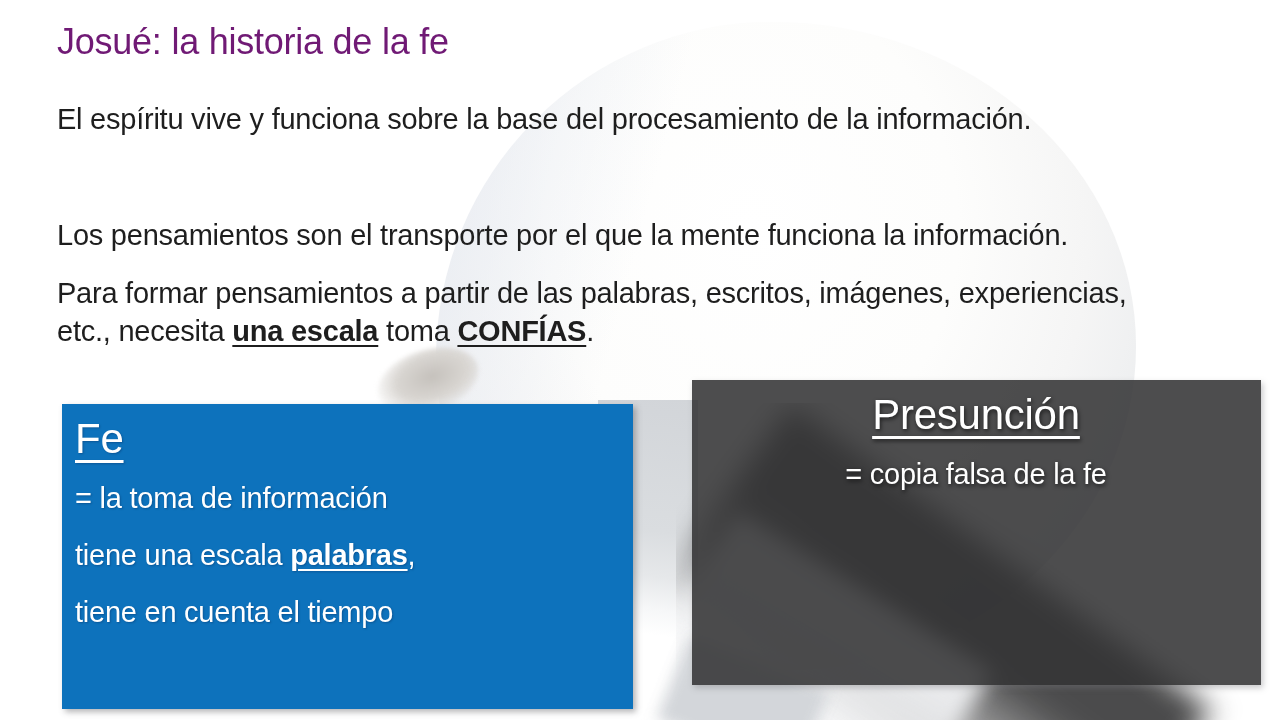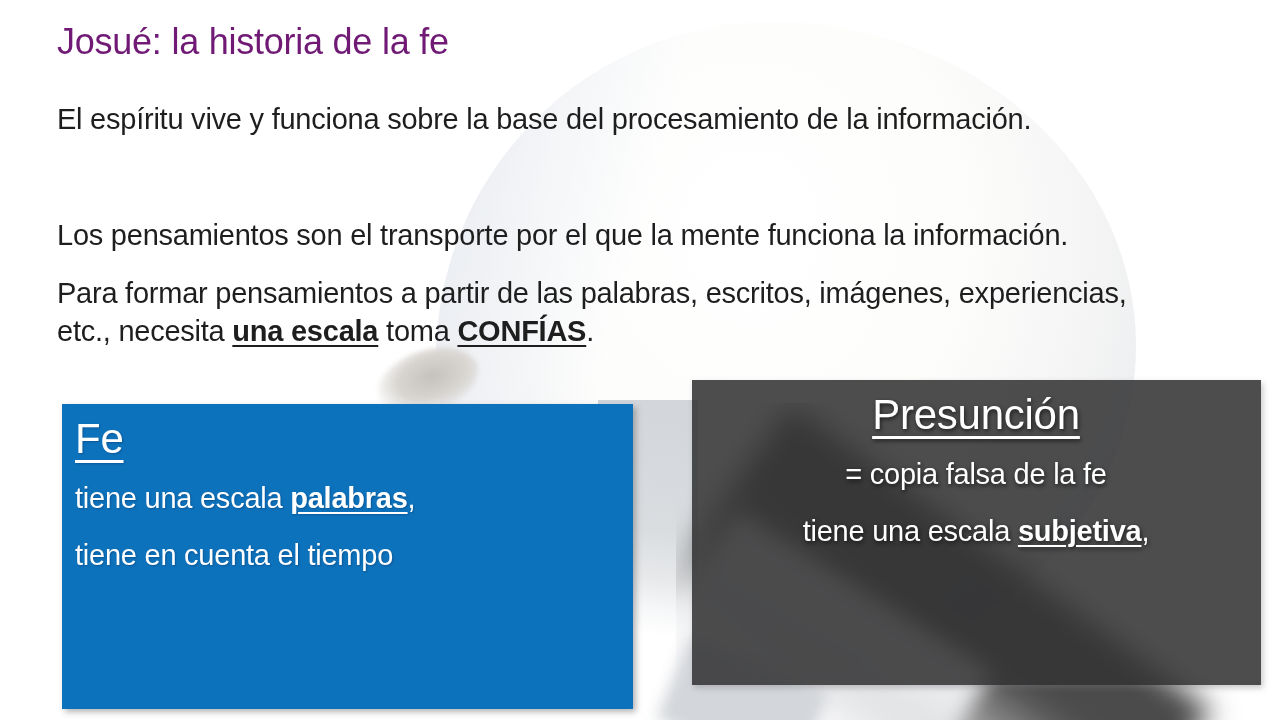--- a/index.html
+++ b/index.html
@@ -111,25 +111,25 @@
   <h1 class="title">Josué: la historia de la fe</h1>
 
   <p class="body-p p1">El espíritu vive y funciona sobre la base del procesamiento de la información.</p>
   <p class="body-p p3">Los pensamientos son el transporte por el que la mente funciona la información.</p>
   <p class="body-p p4"><span>Para formar pensamientos a partir de las palabras, escritos, imágenes, experiencias, etc., necesita </span><span class="em u">una escala</span><span> toma </span><span class="em u">CONFÍAS</span><span>.</span></p>
 
   <div class="box box-blue">
     <div>
       <span class="box-heading">Fe</span>
     </div>
+    <div class="box-line">= la toma de información</div>
     <div class="box-line"><span>tiene una escala </span><span class="em u">palabras</span><span>,</span></div>
     <div class="box-line">tiene en cuenta el tiempo</div>
   </div>
 
   <div class="box box-dark">
     <div>
       <span class="box-heading">Presunción</span>
     </div>
     <div class="box-line">= copia falsa de la fe</div>
-    <div class="box-line"><span>tiene una escala </span><span class="em u">subjetiva</span><span>,</span></div>
   </div>
 
 </div>
 
 </body></html>

